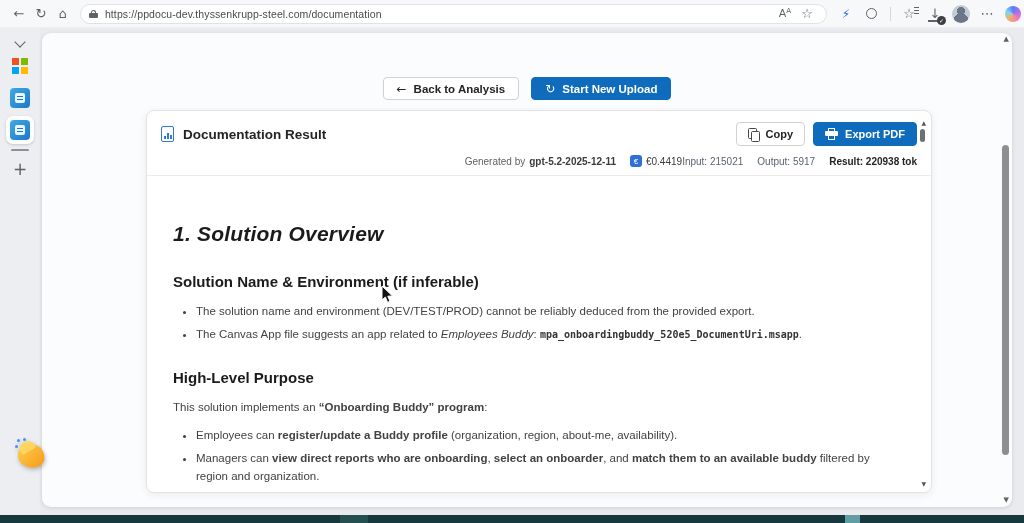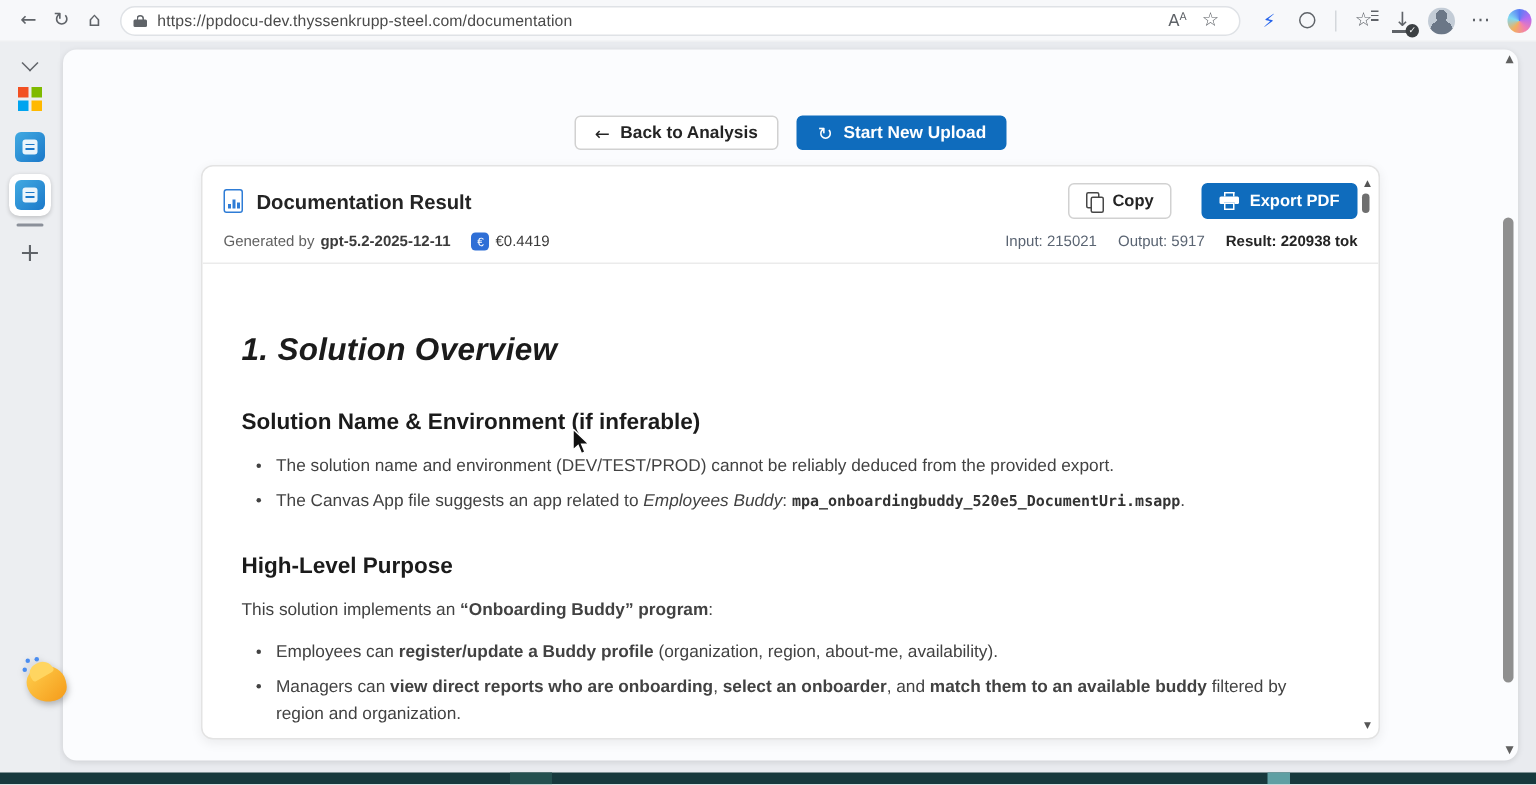--- a/index.html
+++ b/index.html
@@ -59,44 +59,44 @@
   
   .webview { position:absolute; left:42px; top:33px; width:970px; height:474px; background:#fbfcfe;
              border-radius:9px; box-shadow:0 1px 4px rgba(0,0,0,.12); overflow:hidden; }
   .top-actions { position:absolute; left:0; top:44px; width:100%; display:flex; justify-content:center; gap:12px; }
   .btn { display:inline-flex; align-items:center; gap:7px; height:23px; padding:0 13px; border-radius:4px;
          font-size:11.5px; font-weight:bold; cursor:pointer; }
   .btn-outline { background:#ffffff; border:1px solid #d1d1d1; color:#242424; }
   .btn-primary { background:var(--accent,#0f6cbd); border:1px solid var(--accent,#0f6cbd); color:#ffffff; }
   .btn .gly { font-family:"DejaVu Sans", sans-serif; font-weight:normal; font-size:12px; }
 
-  .doc-card { position:absolute; left:92px; top:77px; width:786px; height:383px; background:#ffffff;
+  .doc-card { position:absolute; left:104px; top:77px; width:786px; height:383px; background:#ffffff;
               border:1px solid #e3e3e3; border-radius:8px; box-shadow:0 2px 8px rgba(0,0,0,.07); overflow:hidden; }
   .card-header { display:flex; align-items:center; padding:11px 14px 6px; }
   .doc-ico { position:relative; width:13px; height:16px; border:1.4px solid #2e7cd6; border-radius:2px;
              margin-right:9px; background:#fff; }
   .doc-ico i { position:absolute; bottom:2px; background:#2e7cd6; width:2px; }
   .doc-ico i:nth-child(1){ left:2px; height:3px; } .doc-ico i:nth-child(2){ left:5px; height:6px; }
   .doc-ico i:nth-child(3){ left:8px; height:4px; }
   .card-title { font-size:13.5px; font-weight:bold; color:#242424; flex:1; }
-  .card-actions { display:flex; gap:20px; }
+  .card-actions { display:flex; gap:8px; }
   .btn.small { height:24px; font-size:11px; padding:0 11px; }
   .copy-ico { position:relative; width:11px; height:12px; }
   .copy-ico:before { content:""; position:absolute; left:0; top:0; width:7px; height:9px;
                      border:1.2px solid #474747; border-radius:1.5px; background:#fff; }
   .copy-ico:after { content:""; position:absolute; left:3px; top:3px; width:7px; height:9px;
                     border:1.2px solid #474747; border-radius:1.5px; background:#fff; }
   .prn-ico { position:relative; width:13px; height:12px; }
   .prn-ico .p1 { position:absolute; left:3px; top:0; width:7px; height:3px; border:1.2px solid #fff; border-bottom:none; }
   .prn-ico .p2 { position:absolute; left:0; top:3px; width:13px; height:5px; background:#fff; border-radius:1px; }
   .prn-ico .p3 { position:absolute; left:3px; top:7px; width:7px; height:5px; border:1.2px solid #fff; background:var(--accent,#0f6cbd); }
 
   .meta-row { display:flex; align-items:center; padding:3px 14px 8px; border-bottom:1px solid #ebebeb;
               font-size:10px; color:#616161; }
-  .meta-left { display:flex; align-items:center; gap:4px; flex:1; }
+  .meta-left { display:flex; align-items:center; gap:4px; flex:1;justify-content:flex-end; }
   .meta-left b { color:#3b3b3b; }
   .euro-badge { display:inline-flex; align-items:center; justify-content:center; width:12px; height:12px;
                 margin-left:10px; background:#2f6fd6; color:#fff; border-radius:3px; font-size:8px; }
   .meta-right { display:flex; align-items:center; gap:14px; color:#5a6472; }
   .meta-right b { color:#242424; }
 
   .doc-body { position:relative; height:321px; overflow:hidden; padding:46px 40px 0 26px;
               font-size:11.5px; color:#424242; }
   .doc-body h1 { font-size:21px; color:#1b1b1b; margin:0 0 27px; letter-spacing:.2px;font-style:italic; }
   .doc-body h2 { font-size:15px; color:#1b1b1b; margin:25px 0 13px; }

